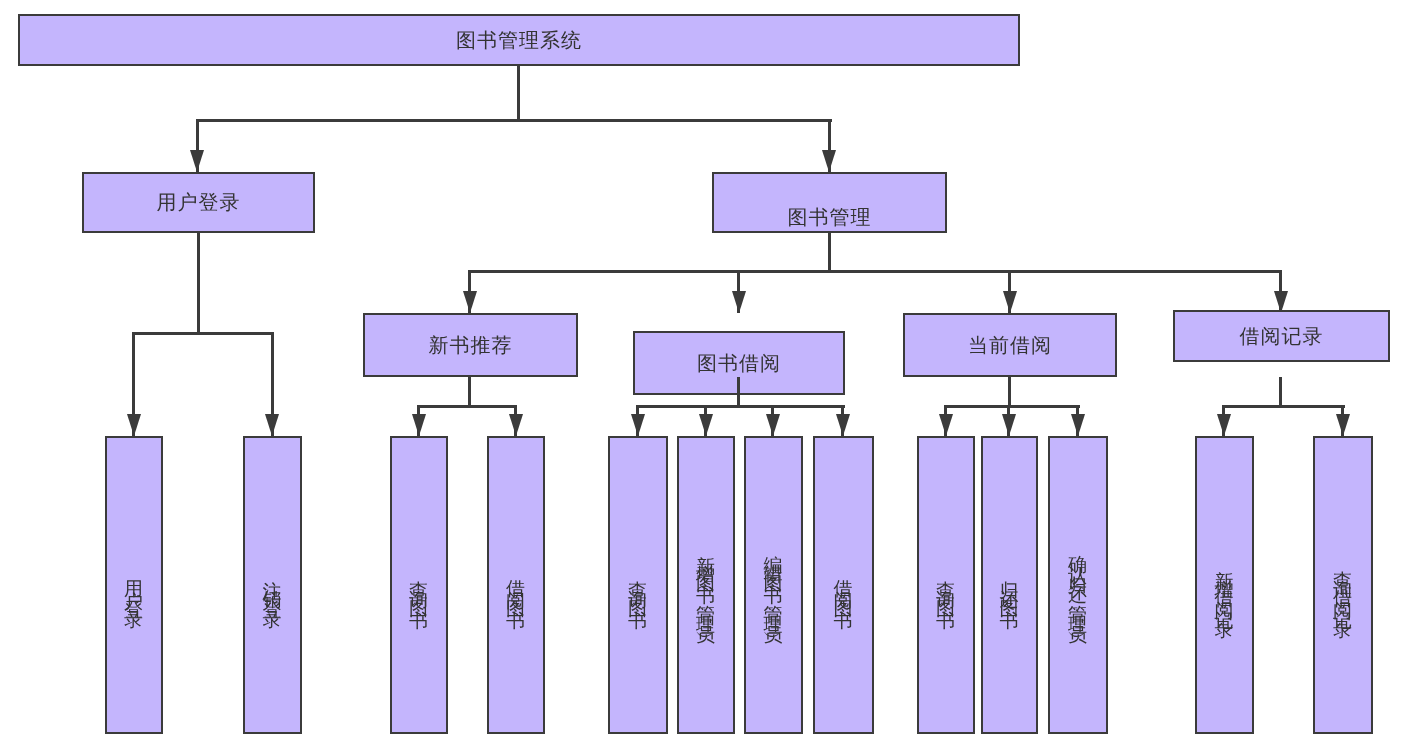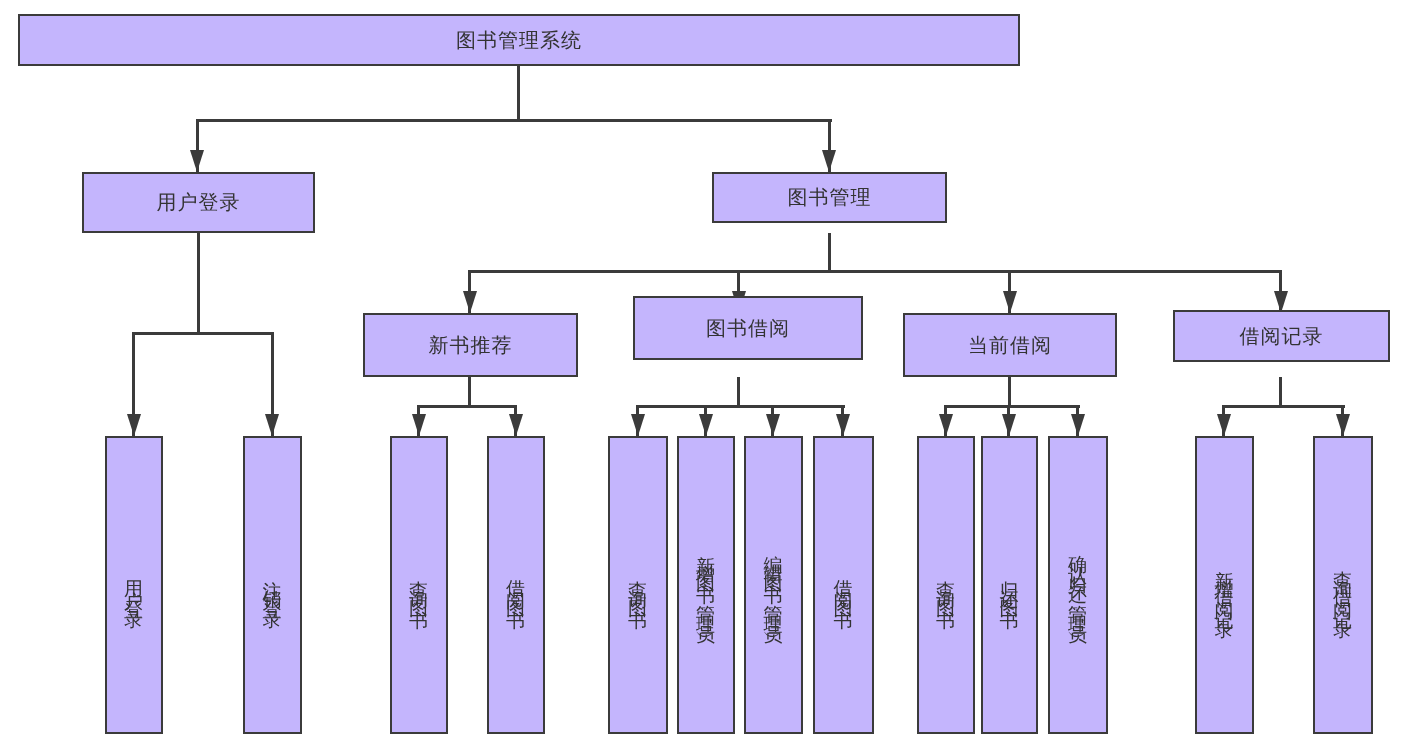--- a/index.html
+++ b/index.html
@@ -65,21 +65,21 @@
   <div class="line" style="left:517px; top:66px; width:3px; height:56px;"></div>
   <div class="line" style="left:196px; top:119px; width:636px; height:3px;"></div>
   <div class="line" style="left:196px; top:119px; width:3px; height:53px;"></div>
   <div class="arrowhead" style="left:190px; top:150px;"></div>
   <div class="line" style="left:828px; top:119px; width:3px; height:53px;"></div>
   <div class="arrowhead" style="left:822px; top:150px;"></div>
 
   <div class="node h-label" style="left:82px; top:172px; width:233px; height:61px;">
     <span>用户登录</span>
   </div>
-  <div class="node h-label" style="left:712px; top:172px; width:235px; height:51px;">
+  <div class="node h-label" style="left:712px; top:172px; width:235px; height:61px;align-items:flex-end;">
     <span>图书管理</span>
   </div>
 
   <div class="line" style="left:197px; top:233px; width:3px; height:102px;"></div>
   <div class="line" style="left:132px; top:332px; width:141px; height:3px;"></div>
   <div class="line" style="left:132px; top:332px; width:3px; height:104px;"></div>
   <div class="arrowhead" style="left:127px; top:414px;"></div>
   <div class="line" style="left:271px; top:332px; width:3px; height:104px;"></div>
   <div class="arrowhead" style="left:265px; top:414px;"></div>
 
@@ -90,21 +90,21 @@
   <div class="line" style="left:737px; top:270px; width:3px; height:43px;"></div>
   <div class="arrowhead" style="left:732px; top:291px;"></div>
   <div class="line" style="left:1008px; top:270px; width:3px; height:43px;"></div>
   <div class="arrowhead" style="left:1003px; top:291px;"></div>
   <div class="line" style="left:1279px; top:270px; width:3px; height:43px;"></div>
   <div class="arrowhead" style="left:1274px; top:291px;"></div>
 
   <div class="node h-label" style="left:363px; top:313px; width:215px; height:64px;">
     <span>新书推荐</span>
   </div>
-  <div class="node h-label" style="left:633px; top:296px; width:230px; height:64px;">
+  <div class="node h-label" style="left:633px; top:331px; width:212px; height:64px;">
     <span>图书借阅</span>
   </div>
   <div class="node h-label" style="left:903px; top:313px; width:214px; height:64px;">
     <span>当前借阅</span>
   </div>
   <div class="node h-label" style="left:1173px; top:310px; width:217px; height:52px;">
     <span>借阅记录</span>
   </div>
 
   <div class="line" style="left:468px; top:377px; width:3px; height:31px;"></div>

